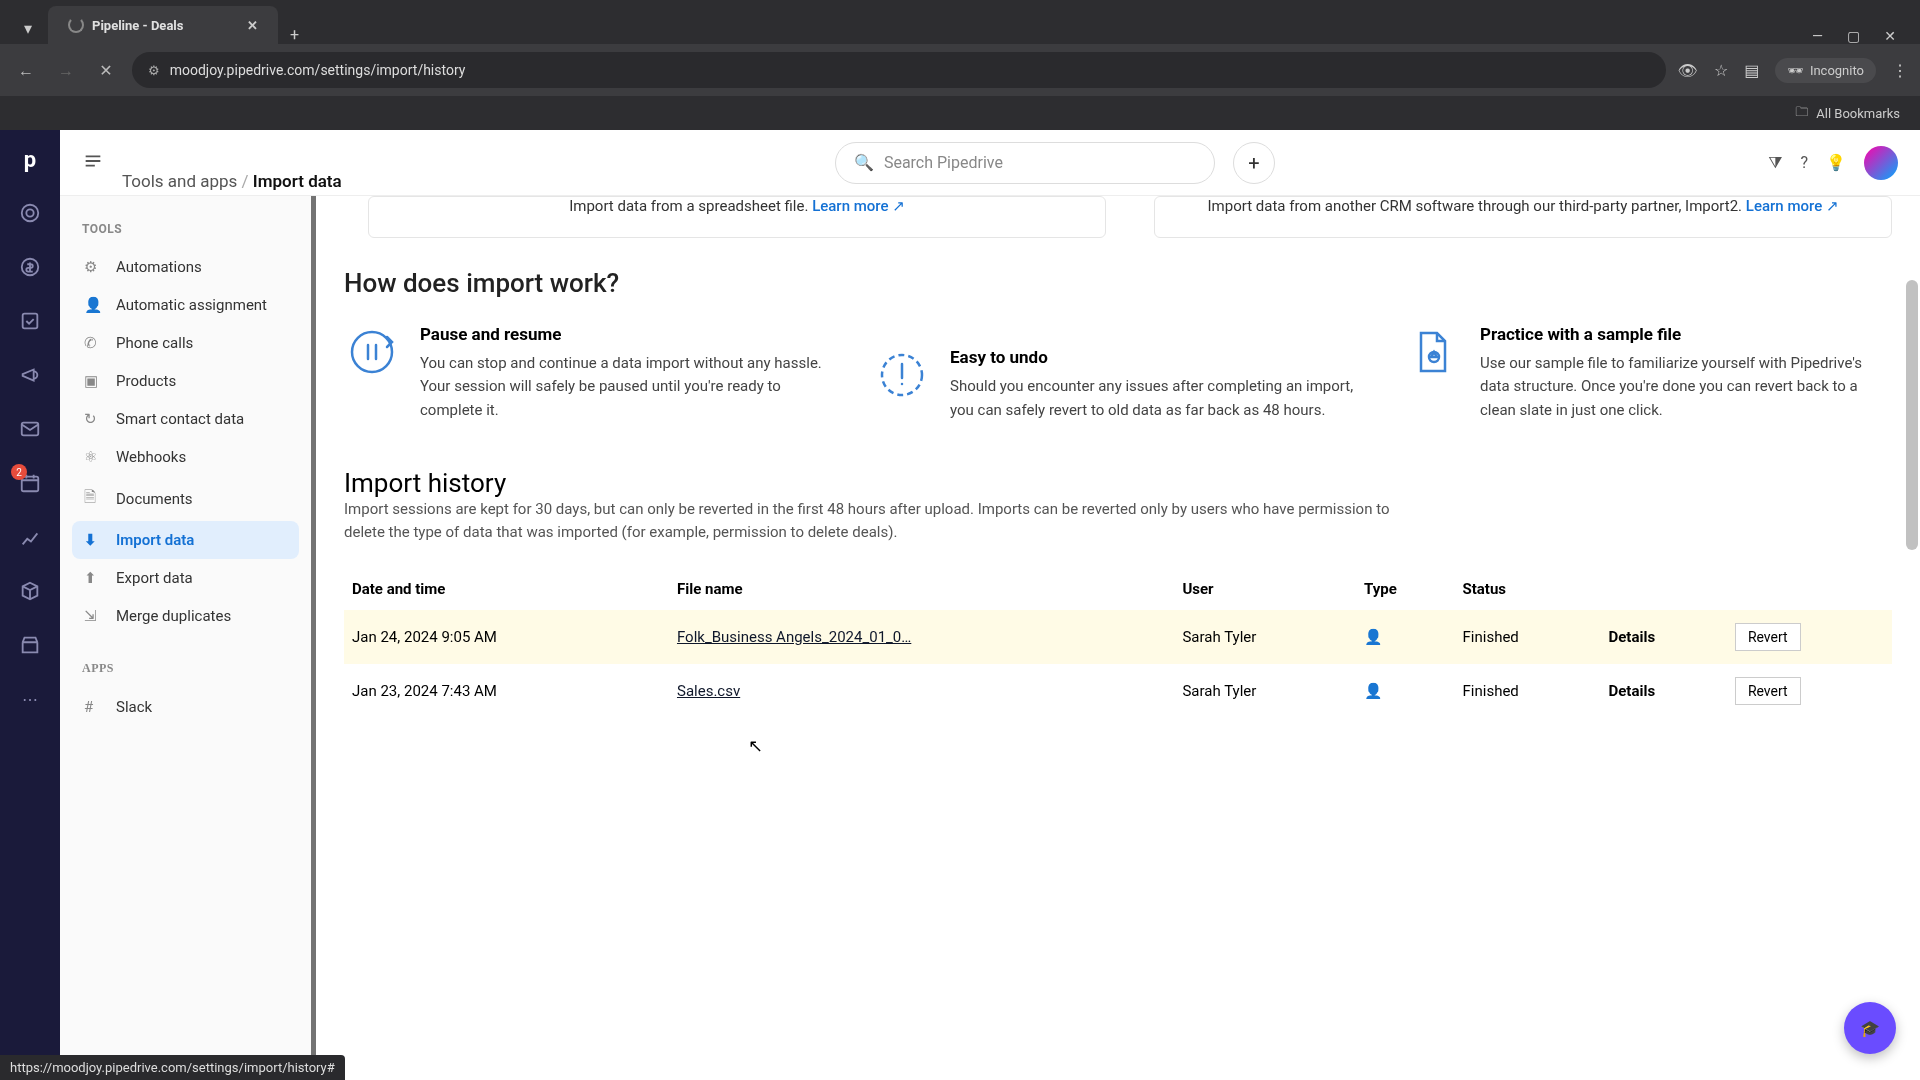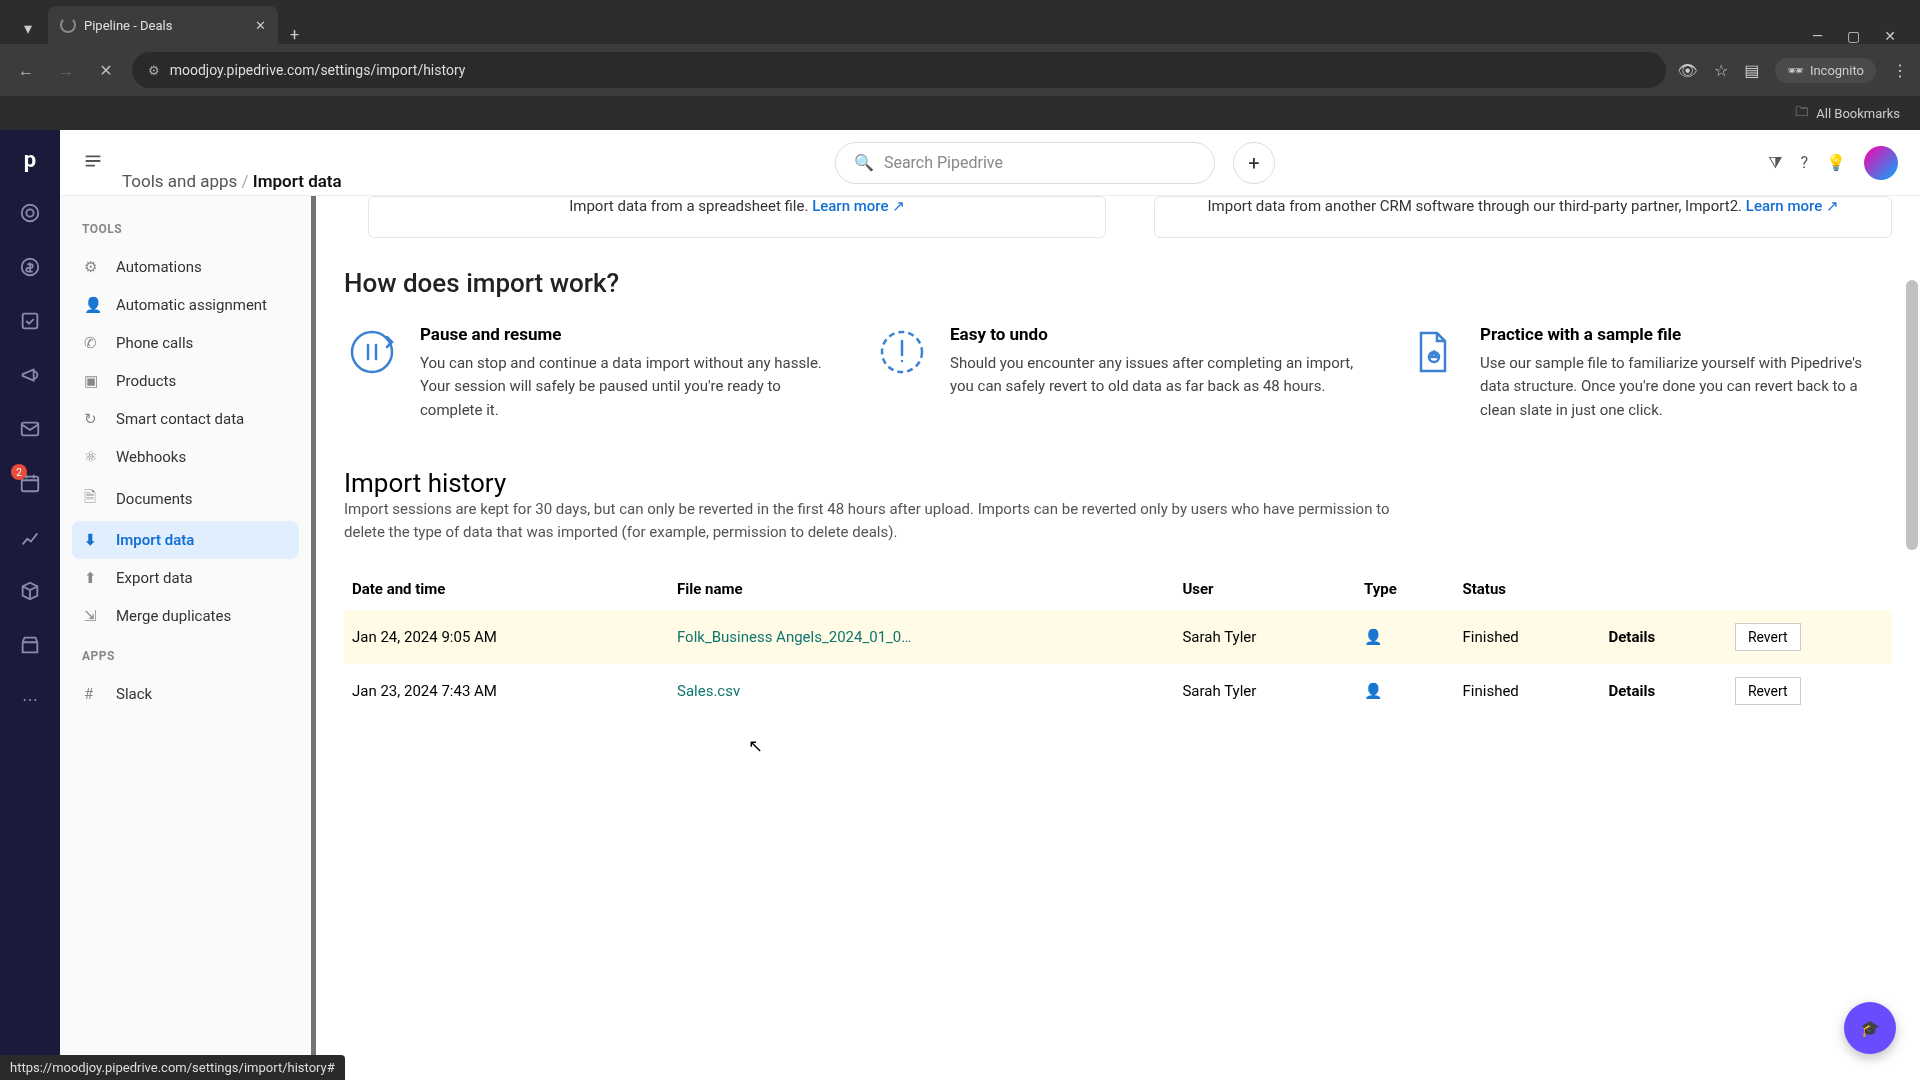--- a/index.html
+++ b/index.html
@@ -2,21 +2,21 @@
 <html><head>
 <meta charset="utf-8">
 <style>
 * { margin:0; padding:0; box-sizing:border-box; font-family:-apple-system,BlinkMacSystemFont,"Segoe UI",Roboto,sans-serif; }
 body { background:#f3f4f6; overflow:hidden; }
 
 
 .browser-chrome { background:#2d2d30; height:130px; display:flex; flex-direction:column; }
 .tab-bar { height:44px; display:flex; align-items:flex-end; padding:0 8px; }
 .tab-dropdown { width:32px; height:32px; display:flex; align-items:center; justify-content:center; color:#ccc; margin:0 4px; }
-.tab { background:#3c3c3f; height:38px; border-radius:8px 8px 0 0; display:flex; align-items:center; padding:0 12px; min-width:230px; color:#e0e0e0; font-size:13px; gap:8px; }
+.tab { background:#3c3c3f; height:38px; border-radius:8px 8px 0 0; display:flex; align-items:center; padding:0 20px; min-width:230px; color:#e0e0e0; font-size:13px; gap:8px;font-weight:bold; }
 .tab .favicon { width:16px; height:16px; border:2px solid #888; border-top-color:transparent; border-radius:50%; }
 .tab .close { margin-left:auto; color:#ccc; cursor:pointer; }
 .new-tab { color:#ccc; padding:0 12px; font-size:16px; }
 .window-controls { margin-left:auto; display:flex; gap:24px; padding:0 16px; align-items:center; color:#ccc; }
 .window-controls span { cursor:pointer; font-size:14px; }
 
 .addr-bar { height:52px; display:flex; align-items:center; padding:0 12px; gap:12px; background:#3c3c3f; }
 .nav-btn { width:28px; height:28px; display:flex; align-items:center; justify-content:center; color:#bbb; cursor:pointer; }
 .nav-btn.disabled { color:#666; }
 .url-box { flex:1; background:#2a2a2d; border-radius:20px; height:36px; display:flex; align-items:center; padding:0 16px; color:#ddd; font-size:14px; gap:10px; }
@@ -46,43 +46,43 @@
 .topbar-icon { color:#555; cursor:pointer; }
 .avatar { width:34px; height:34px; border-radius:50%; background:linear-gradient(135deg,#f0a,#0af); }
 
 .body { display:flex; flex:1; overflow:hidden; }
 .sidebar { width:256px; border-right:5px solid #737373; padding:20px 12px; overflow-y:auto; background:#fafafa; }
 .side-heading { font-size:12px; font-weight:700; color:#888; letter-spacing:0.5px; padding:6px 10px 12px; }
 .side-item { display:flex; align-items:center; gap:12px; padding:10px 12px; border-radius:8px; color:#333; font-size:15px; cursor:pointer; }
 .side-item.active { background:#e1eefd; color:#1471d4; font-weight:600; }
 .side-item .icon { width:20px; color:#888; }
 .side-item.active .icon { color:#1471d4; }
-.side-heading.apps { margin-top:8px; }
+.side-heading.apps { margin-top:20px;font-family:Liberation Serif, serif; }
 
 .main { flex:1; overflow-y:auto; padding:0 28px 40px; position:relative; }
 
 .cards-row { display:flex; gap:24px; margin-bottom:30px; }
 .card { flex:1; border:1px solid #e5e5e5; border-radius:6px; padding:0 22px 22px; text-align:center; font-size:15px; color:#333;margin-left:24px; }
 .card a { color:#1471d4; text-decoration:none; font-weight:500; }
 
 .howto-title { font-size:26px; font-weight:500; color:#222; margin:18px 0 26px; }
-.features-row { display:flex; gap:42px; margin-bottom:46px; }
+.features-row { display:flex; gap:42px; margin-bottom:46px;align-items:flex-end; }
 .feature { display:flex; gap:20px; flex:1; }
 .feature .ficon { width:56px; height:56px; flex-shrink:0; display:flex; align-items:center; justify-content:center; }
 .feature h4 { font-size:17px; font-weight:700; margin-bottom:8px; }
 .feature p { font-size:15px; color:#444; line-height:1.55; }
 
 .history-title { font-size:26px; font-weight:400; }
 .history-desc { font-size:15px; color:#555; line-height:1.55; margin-bottom:24px; max-width:1050px; }
 
 table { width:100%; border-collapse:collapse; }
 th { text-align:left; font-size:15px; font-weight:700; padding:12px 8px; }
 td { padding:13px 8px; font-size:15px; }
 tr.row-hl { background:#fffbe6; }
-.file-link { color:#0f766e; cursor:pointer; }
+.file-link { color:#0f172a; text-decoration:underline; cursor:pointer; }
 .details-link { font-weight:700; cursor:pointer; }
 .revert-btn { border:1px solid #ccc; background:#fff; border-radius:0; padding:5px 12px; font-size:14px; cursor:pointer; }
 
 .help-fab { position:fixed; bottom:26px; right:24px; width:52px; height:52px; border-radius:50%; background:#6a4cff; display:flex; align-items:center; justify-content:center; color:#fff; box-shadow:0 4px 12px rgba(0,0,0,0.25); }
 
 .status-line { position:fixed; bottom:0; left:0; background:#2a2a2d; color:#ddd; font-size:13px; padding:5px 10px; border-radius:0 4px 0 0; }
 
 .cursor { position:fixed; top:735px; left:748px; font-size:18px; color:#000; pointer-events:none; }
 
 .scrollbar-hint { position:fixed; right:2px; top:280px; width:12px; height:270px; background:#c1c1c1; border-radius:6px; }

